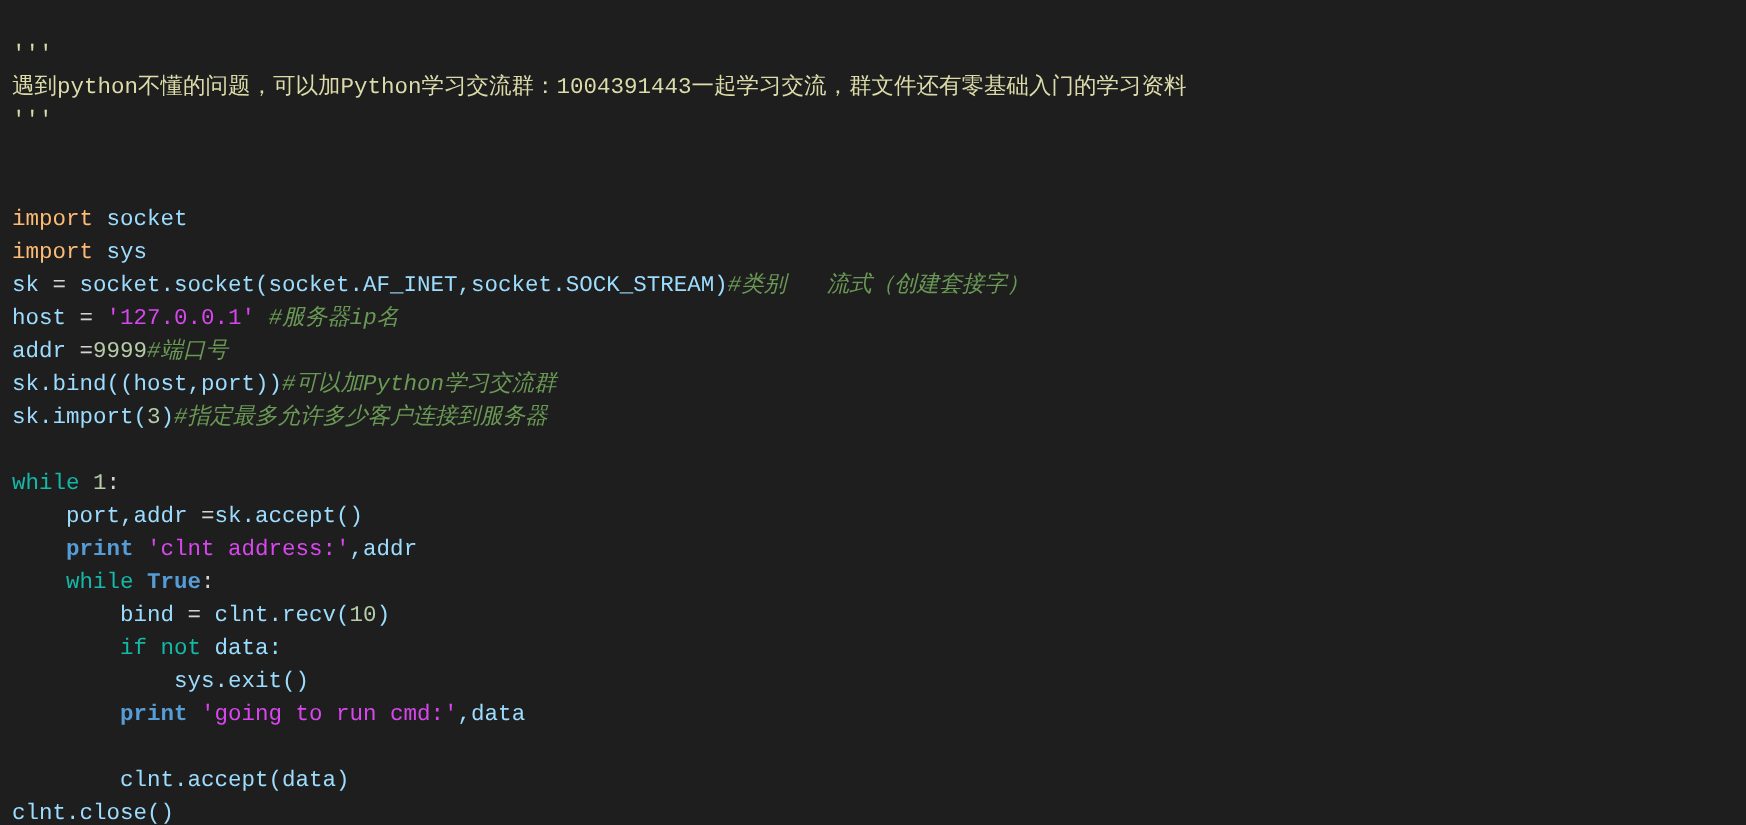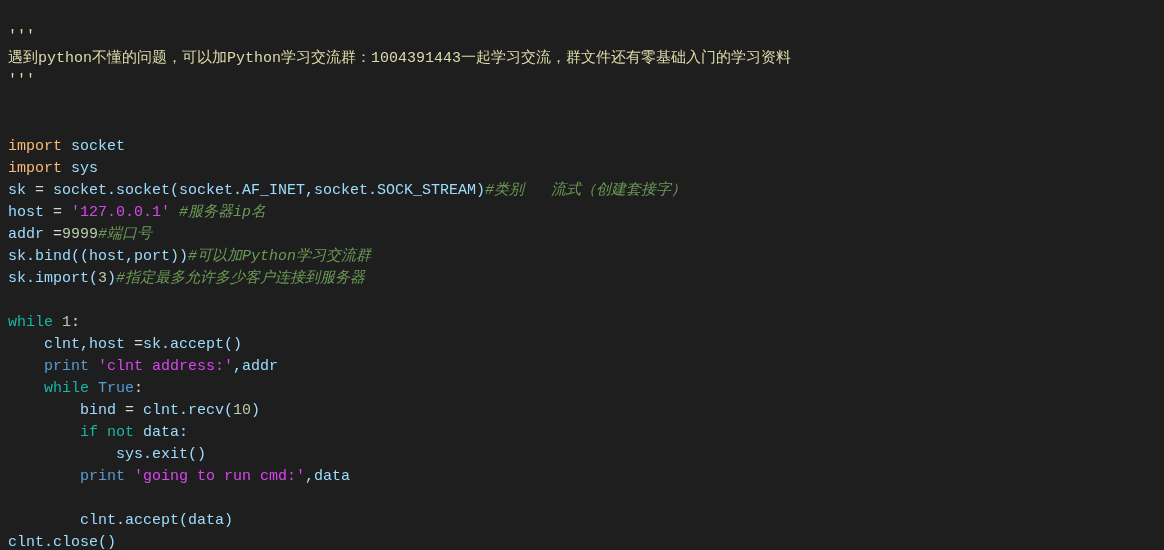--- a/index.html
+++ b/index.html
@@ -15,21 +15,21 @@
     padding: 4px 8px;
   }
   .code-area {
     white-space: pre;
   }
   .str-yellow { color: #dcdcaa; }
   .str-red { color: #d946ef; }
   .keyword-pink { color: #fdba74; margin-top: 12px; }
   .ident-blue { color: #9cdcfe; }
   .punc { color: #d4d4d4; }
-  .const-blue { color: #569cd6; }
+  .const-blue { color: #569cd6; font-weight: bold; }
   .num { color: #b5cea8; }
   .comment { color: #6a9955; font-style: italic; }
   .kw-ctrl { color: #14b8a6; }
 </style>
 </head>
 <body>
 
 <div class="code-area">
 <span class="str-yellow">'''</span>
 <span class="str-yellow">遇到python不懂的问题，可以加Python学习交流群：1004391443一起学习交流，群文件还有零基础入门的学习资料</span>
@@ -38,21 +38,21 @@
 
 <span class="keyword-pink">import</span><span class="ident-blue"> socket</span>
 <span class="keyword-pink">import</span><span class="ident-blue"> sys</span>
 <span class="ident-blue">sk </span><span class="punc">=</span><span class="ident-blue"> socket.socket(socket.AF_INET,socket.SOCK_STREAM)</span><span class="comment">#类别   流式（创建套接字）</span>
 <span class="ident-blue">host </span><span class="punc">=</span><span> </span><span class="str-red">'127.0.0.1'</span><span> </span><span class="comment">#服务器ip名</span>
 <span class="ident-blue">addr </span><span class="punc">=</span><span class="num">9999</span><span class="comment">#端口号</span>
 <span class="ident-blue">sk.bind((host,port))</span><span class="comment">#可以加Python学习交流群</span>
 <span class="ident-blue">sk.import(</span><span class="num">3</span><span class="ident-blue">)</span><span class="comment">#指定最多允许多少客户连接到服务器</span>
 
 <span class="kw-ctrl">while</span><span> </span><span class="num">1</span><span class="punc">:</span>
-<span>    </span><span class="ident-blue">clnt,host </span><span class="punc">=</span><span class="ident-blue">sk.accept()</span>
+<span>    </span><span class="ident-blue">port,addr </span><span class="punc">=</span><span class="ident-blue">sk.accept()</span>
 <span>    </span><span class="const-blue">print</span><span> </span><span class="str-red">'clnt address:'</span><span class="ident-blue">,addr</span>
 <span>    </span><span class="kw-ctrl">while</span><span> </span><span class="const-blue">True</span><span class="punc">:</span>
 <span>        </span><span class="ident-blue">bind </span><span class="punc">=</span><span class="ident-blue"> clnt.recv(</span><span class="num">10</span><span class="ident-blue">)</span>
 <span>        </span><span class="kw-ctrl">if</span><span> </span><span class="kw-ctrl">not</span><span class="ident-blue"> data:</span>
 <span>            </span><span class="ident-blue">sys.exit()</span>
 <span>        </span><span class="const-blue">print</span><span> </span><span class="str-red">'going to run cmd:'</span><span class="ident-blue">,data</span>
 
 <span>        </span><span class="ident-blue">clnt.accept(data)</span>
 <span class="ident-blue">clnt.close()</span>
 </div>

